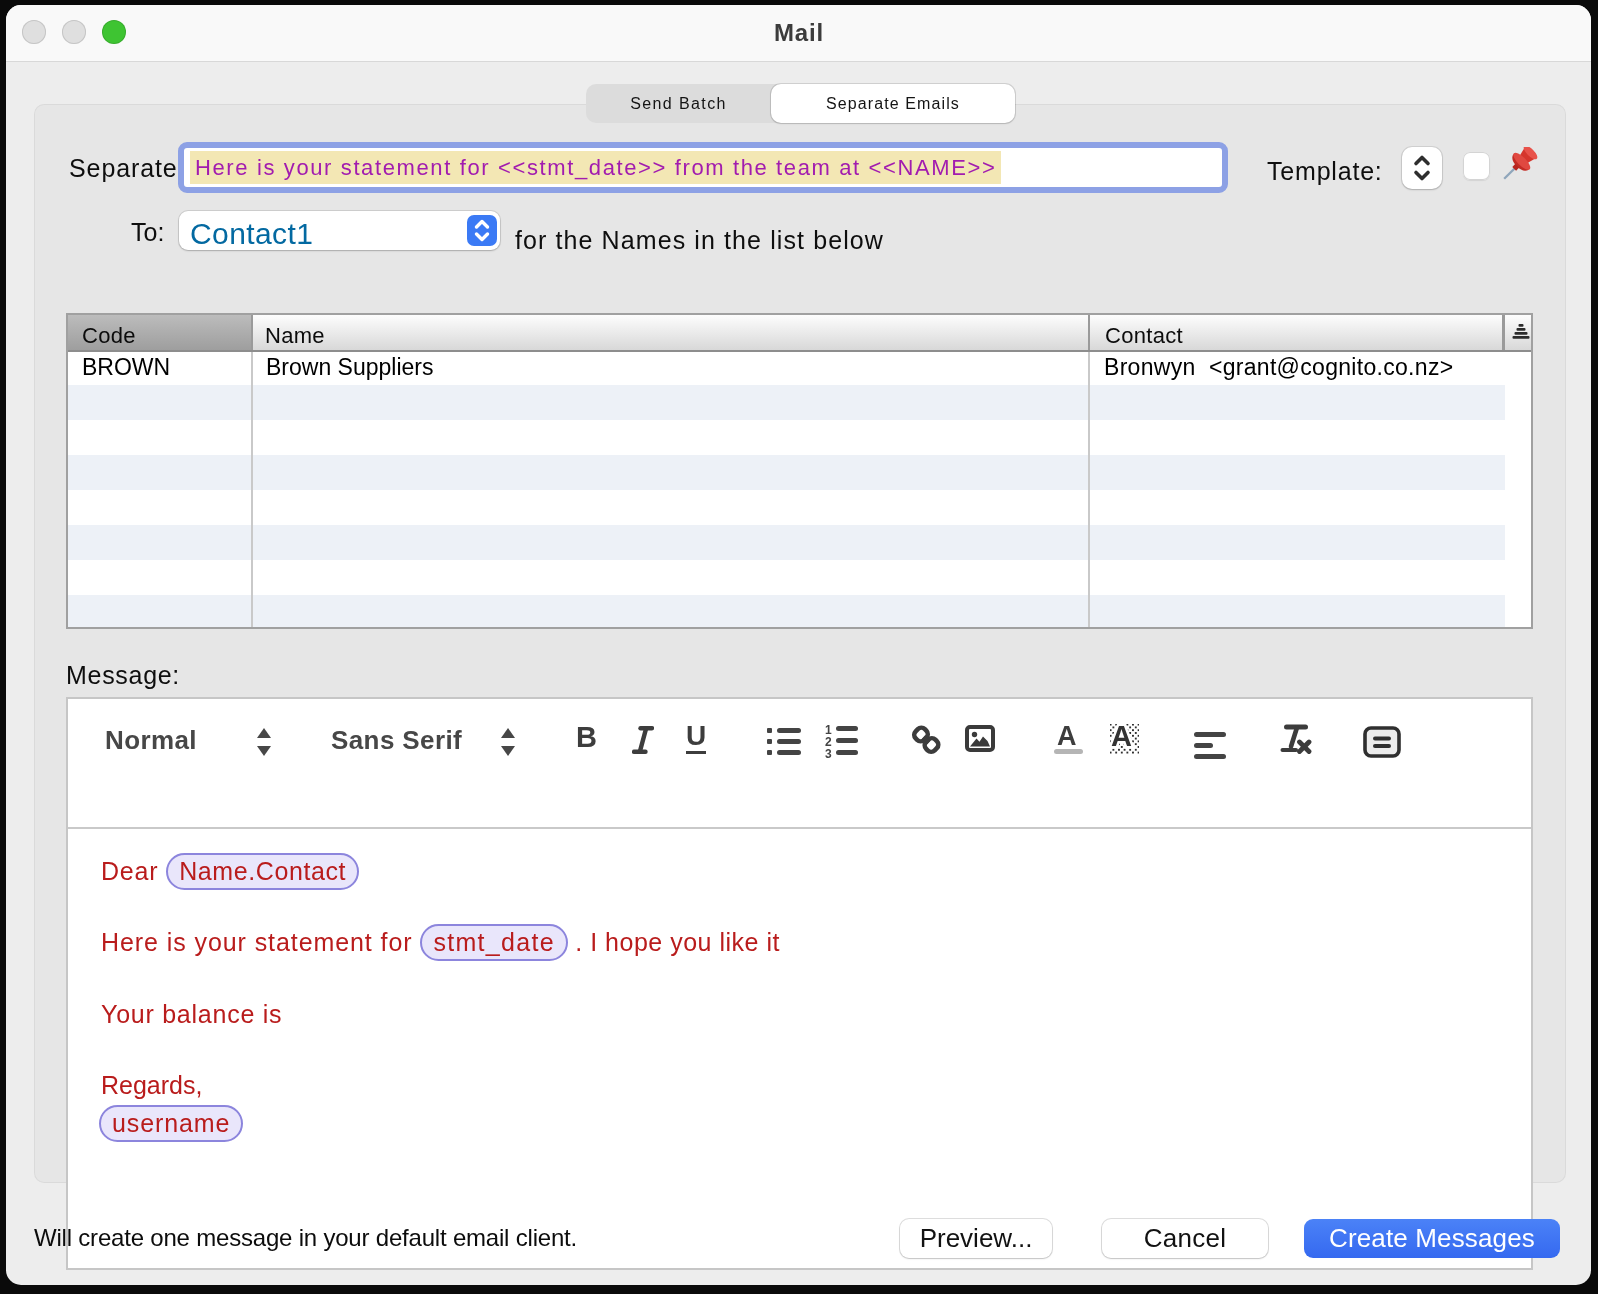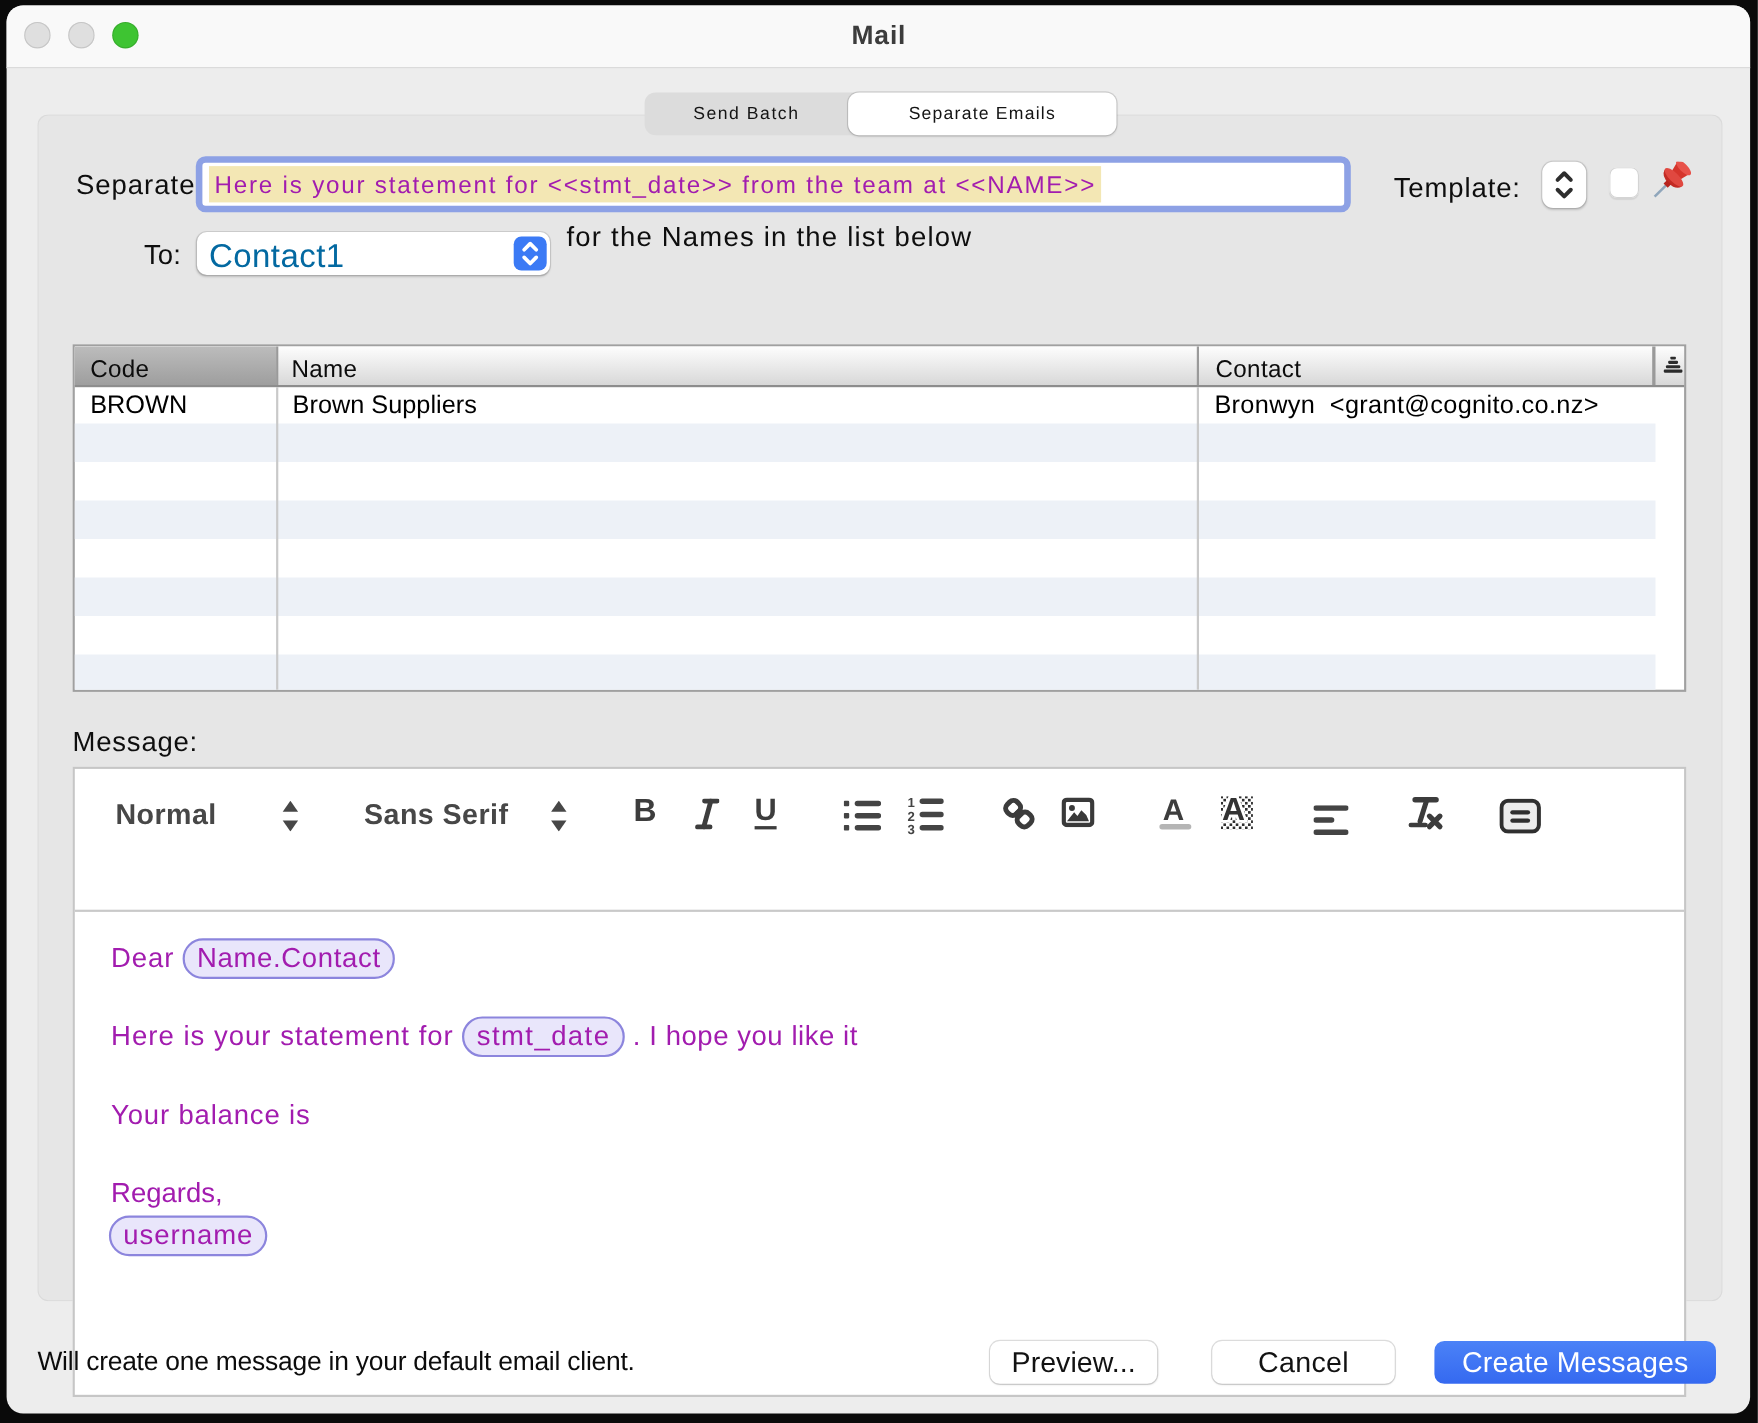--- a/index.html
+++ b/index.html
@@ -28,21 +28,21 @@
   .hline{top:0;width:2px;height:35px;background:#9a9a9a}
   #hdrbot{left:0;top:35px;width:1463px;height:2px;background:#8d8d8d}
   .htxt{top:8px;font-size:22px;color:#0c0c0c;letter-spacing:0.3px}
   .stripe{left:0;width:1437px;height:35px;background:#edf1f7}
   .vline{width:2px;background:#c9c9c9}
   .btxt{font-size:23px;color:#000}
   
   #ed{left:66px;top:697px;width:1467px;height:573px;background:#fff;border:2px solid #c6c6c6;box-sizing:border-box}
   #edsep{left:0;top:128px;width:1463px;height:2px;background:#c9c9c9}
   .pick{font-size:26px;font-weight:bold;color:#474747;letter-spacing:0.4px}
-  .msgline{height:38px;display:flex;align-items:center;font-size:25px;color:#a21caf;white-space:nowrap}
+  .msgline{height:38px;display:flex;align-items:center;font-size:25px;color:#b91c1c;white-space:nowrap}
   .pill{display:inline-flex;align-items:center;height:33px;border:2.5px solid #8c85dd;background:#e9e6fb;border-radius:19px;padding:0 11px}
   
   .btn{top:1219px;height:39px;border-radius:9px;font-size:26px;display:flex;align-items:center;justify-content:center}
   .btnw{background:#fff;color:#121212;box-shadow:0 0 0 1px rgba(0,0,0,0.13),0 1px 2px rgba(0,0,0,0.12)}
   #btnblue{background:linear-gradient(#4b82f7,#3569f0);color:#fff;letter-spacing:0.15px}
 </style>
 </head>
 <body>
 <div id="win">
 <div id="stage">
@@ -89,21 +89,21 @@
   <div class="a lbl" style="left:131px;top:218px">To:</div>
   <div class="a" id="tpop">
     <div class="a" style="left:11px;top:6px;font-size:30px;color:#0369a1;letter-spacing:0.4px">Contact1</div>
     <div id="tpopstep">
       <svg width="30" height="31" viewBox="0 0 30 31">
         <polyline points="9.5,12 15,6.5 20.5,12" fill="none" stroke="#fff" stroke-width="3.4" stroke-linecap="round" stroke-linejoin="round"></polyline>
         <polyline points="9.5,19 15,24.5 20.5,19" fill="none" stroke="#fff" stroke-width="3.4" stroke-linecap="round" stroke-linejoin="round"></polyline>
       </svg>
     </div>
   </div>
-  <div class="a lbl" style="left:515px;top:202px;letter-spacing:1.1px">for the Names in the list below</div>
+  <div class="a lbl" style="left:515px;top:226px;letter-spacing:1.1px">for the Names in the list below</div>
 
   <div class="a" id="tbl">
     <div class="a hdr" style="left:0;width:1463px"></div>
     <div class="a hdr" id="hdrcode" style="left:0;width:183px"></div>
     <div class="a hline" style="left:183px"></div>
     <div class="a hline" style="left:1020px"></div>
     <div class="a hline" style="left:1434px;width:3px"></div>
     <div class="a" id="hdrbot"></div>
     <div class="a htxt" style="left:14px">Code</div>
     <div class="a htxt" style="left:197px">Name</div>

